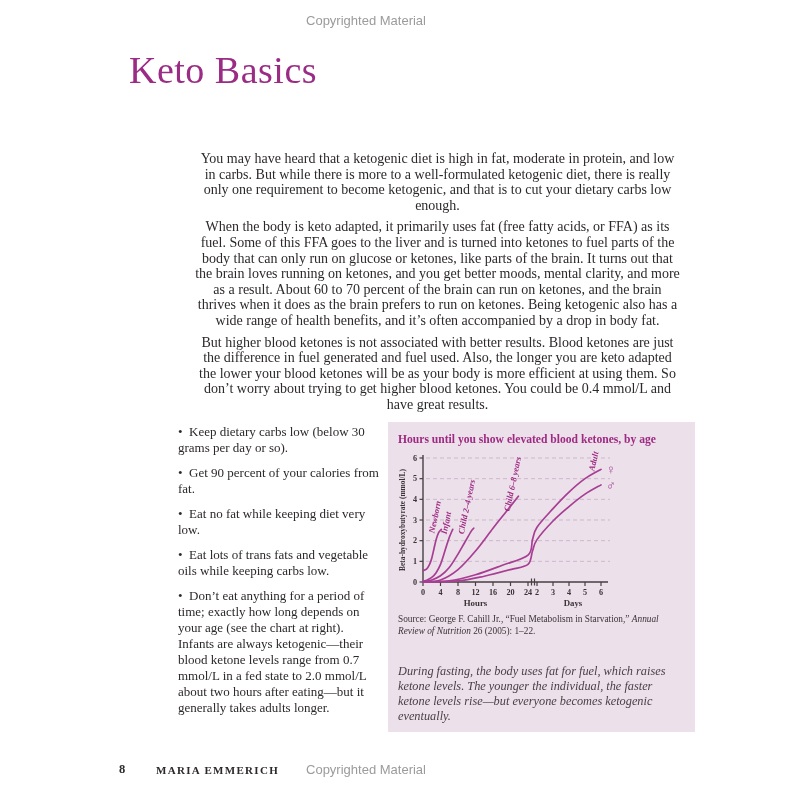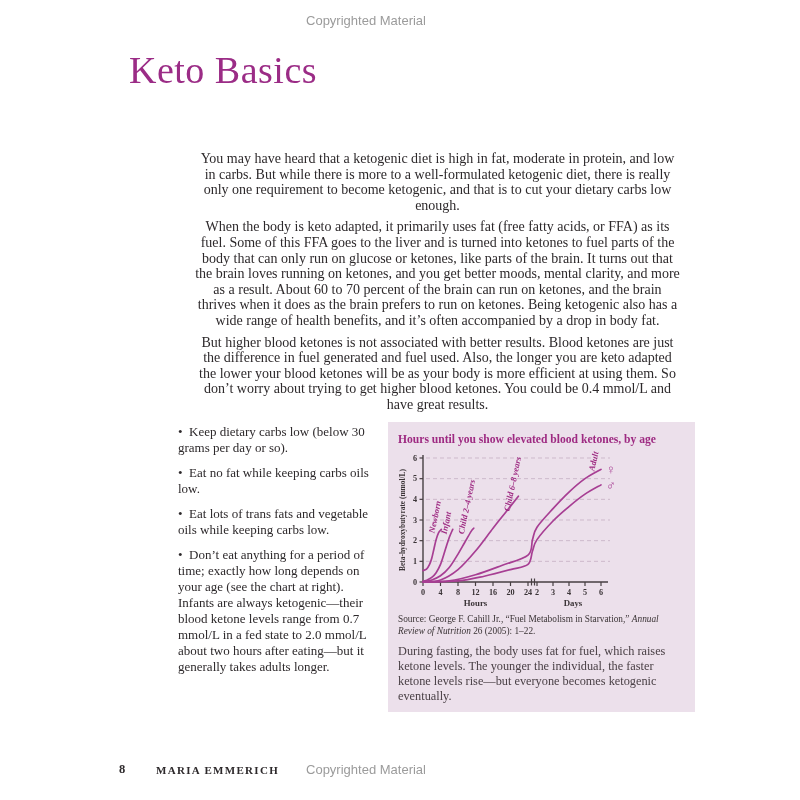--- a/index.html
+++ b/index.html
@@ -31,22 +31,22 @@
   .grid  { stroke:#cdb9cb; stroke-width:1; stroke-dasharray:4 3; fill:none; }
   .axis  { stroke:#473f42; stroke-width:1.4; fill:none; }
   .tick  { stroke:#473f42; stroke-width:1.2; }
   .ticklab { font-size:8.2px; font-weight:bold; fill:#3b3437; }
   .axname  { font-size:8.8px; font-weight:bold; fill:#3b3437; }
   .ylab    { font-size:7.4px; font-weight:bold; fill:#3b3437; }
   .curve { stroke:#a73e93; stroke-width:1.7; fill:none; stroke-linecap:round; }
   .clab  { font-size:8.6px; font-weight:bold; font-style:italic; fill:#9e2a82; }
   .sym   { font-size:13px; font-weight:bold; fill:#a73e93; }
   .source  { font-size:9.3px; line-height:11.8px; color:#3a3335; margin-top:2px; }
-  .caption { font-size:12.3px; line-height:15.2px; color:#4a4046;
-             margin-top:6px; }
+  .caption { font-style:italic; font-size:12.3px; line-height:15.2px; color:#4a4046;
+             margin-top:26px; }
 
   .footer { position:absolute; top:761px; left:0; right:0; height:22px; }
   .pgnum  { position:absolute; left:119px; top:1px; font-weight:bold; font-size:12.5px; color:#2d292b; }
   .author { position:absolute; left:156px; top:3px; font-weight:bold; font-size:11px;
             letter-spacing:1.3px; color:#2d292b; }
   .copy-bottom { position:absolute; left:0; right:0; top:1px; text-align:center; }
 </style>
 </head>
 <body>
 
@@ -57,21 +57,22 @@
   <h1 class="title">Keto Basics</h1>
 
   <div class="content">
     <p class="body-p">You may have heard that a ketogenic diet is high in fat, moderate in protein, and low in carbs. But while there is more to a well-formulated ketogenic diet, there is really only one requirement to become ketogenic, and that is to cut your dietary carbs low enough.</p>
     <p class="body-p">When the body is keto adapted, it primarily uses fat (free fatty acids, or FFA) as its fuel. Some of this FFA goes to the liver and is turned into ketones to fuel parts of the body that can only run on glucose or ketones, like parts of the brain. It turns out that the brain loves running on ketones, and you get better moods, mental clarity, and more as a result. About 60 to 70 percent of the brain can run on ketones, and the brain thrives when it does as the brain prefers to run on ketones. Being ketogenic also has a wide range of health benefits, and it’s often accompanied by a drop in body fat.</p>
     <p class="body-p">But higher blood ketones is not associated with better results. Blood ketones are just the difference in fuel generated and fuel used. Also, the longer you are keto adapted the lower your blood ketones will be as your body is more efficient at using them. So don’t worry about trying to get higher blood ketones. You could be 0.4 mmol/L and have great results.</p>
 
     <div class="columns">
       <ul class="bullets">
         <li>Keep dietary carbs low (below 30 grams per day or so).</li>
-        <li>Eat no fat while keeping carbs oils low.</li>
+        <li>Get 90 percent of your calories from fat.</li>
+        <li>Eat no fat while keeping diet very low.</li>
         <li>Eat lots of trans fats and vegetable oils while keeping carbs low.</li>
         <li>Don’t eat anything for a period of time; exactly how long depends on your age (see the chart at right). Infants are always ketogenic—their blood ketone levels range from 0.7 mmol/L in a fed state to 2.0 mmol/L about two hours after eating—but it generally takes adults longer.</li>
       </ul>
 
       <aside class="chart-box">
         <div class="chart-title">Hours until you show elevated blood ketones, by age</div>
         <svg id="ketone-chart" class="chart-svg" width="287" height="162" viewBox="0 0 287 162">
             <line x1="28" y1="111.33333333333333" x2="212" y2="111.33333333333333" class="grid"></line>
             <line x1="28" y1="90.66666666666666" x2="212" y2="90.66666666666666" class="grid"></line>
             <line x1="28" y1="70" x2="212" y2="70" class="grid"></line>

